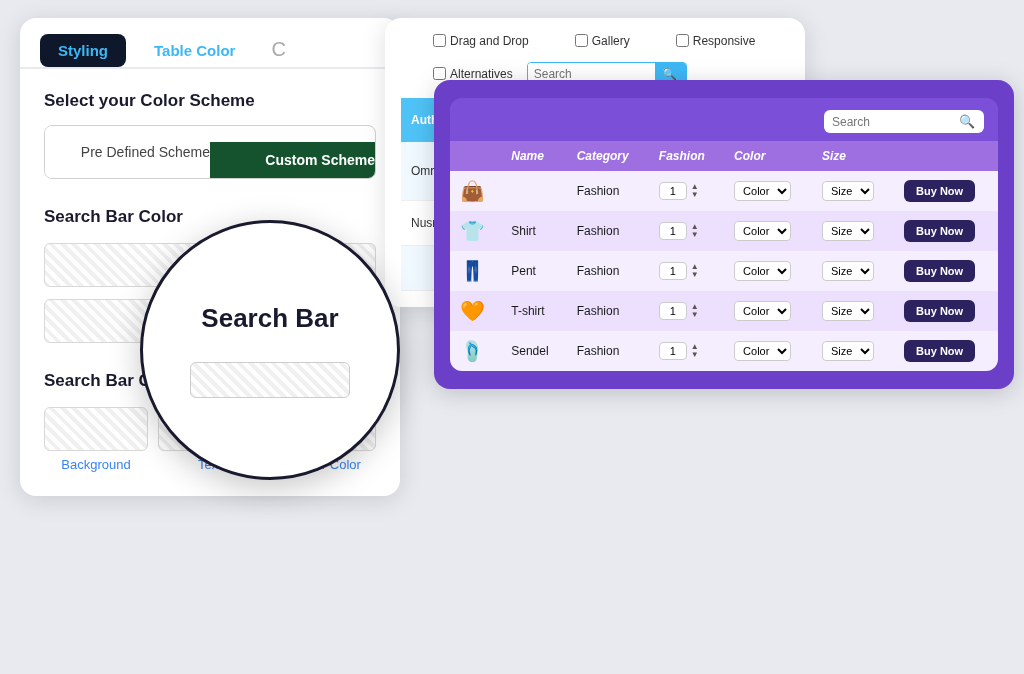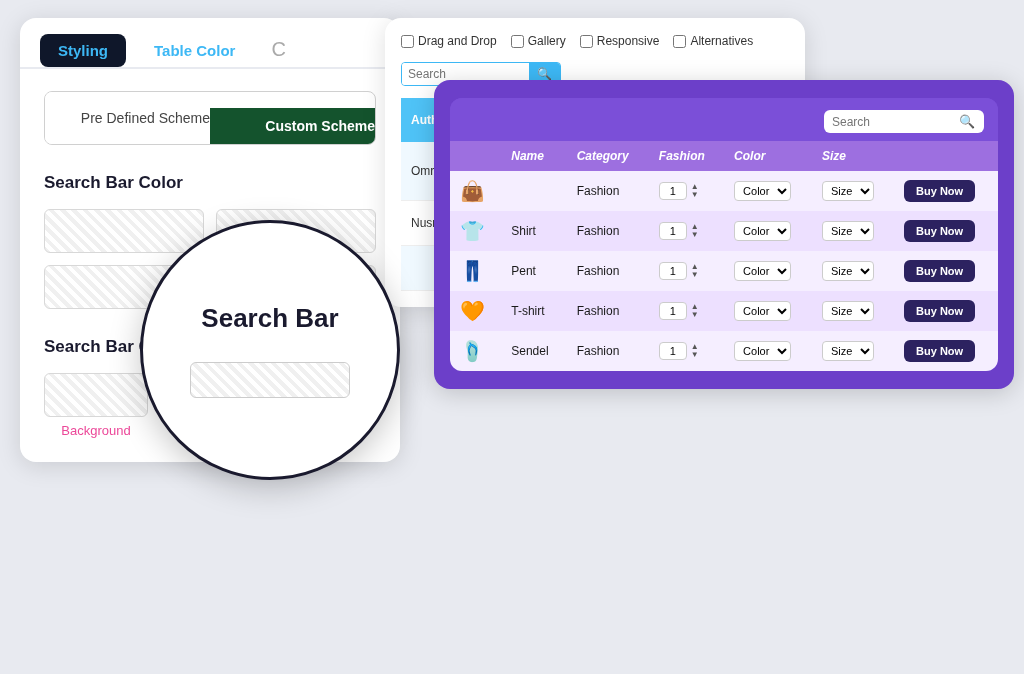--- a/index.html
+++ b/index.html
@@ -150,21 +150,21 @@
 
     .label-row {
       display: grid;
       grid-template-columns: 1fr 1fr 1fr;
       gap: 10px;
       margin-top: 6px;
     }
     .color-label {
       text-align: center;
       font-size: 13px;
-      color: #ec4899;
+      color: #3b82f6;
     }
 
     
     .right-panel {
       position: absolute;
       right: 10px;
       top: 80px;
       width: 580px;
       background: #6c3fc9;
       border-radius: 16px;
@@ -302,24 +302,24 @@
 
     .tp-checkbox-row {
       display: flex;
       gap: 14px;
       align-items: center;
       margin-bottom: 12px;
       flex-wrap: wrap;
     }
     .tp-checkbox-item {
       display: flex;
-      align-items: center;
       gap: 4px;
       font-size: 12px;
       color: #333;
+      margin-left: 32px;
     }
     .tp-checkbox-item input[type=checkbox] {
       width: 13px;
       height: 13px;
       cursor: pointer;
     }
     .tp-search-box {
       display: flex;
       align-items: center;
       border: 1.5px solid #3db8f5;
@@ -423,20 +423,21 @@
 </head>
 <body>
 
 <div class="left-panel">
   <div class="tabs-row">
     <button class="tab active">Styling</button>
     <button class="tab inactive">Table Color</button>
     <span class="tab dots">C</span>
   </div>
   <div class="panel-content">
+    <div class="section-title">Select your Color Scheme</div>
     <div class="scheme-buttons">
       <button class="scheme-btn default">Pre Defined Scheme</button>
       <button class="scheme-btn custom">Custom Scheme</button>
     </div>
 
     <div class="section-title2">Search Bar Color</div>
     <div class="color-grid">
       <div class="color-box"></div>
       <div class="color-box"></div>
       <div class="color-box"></div>

